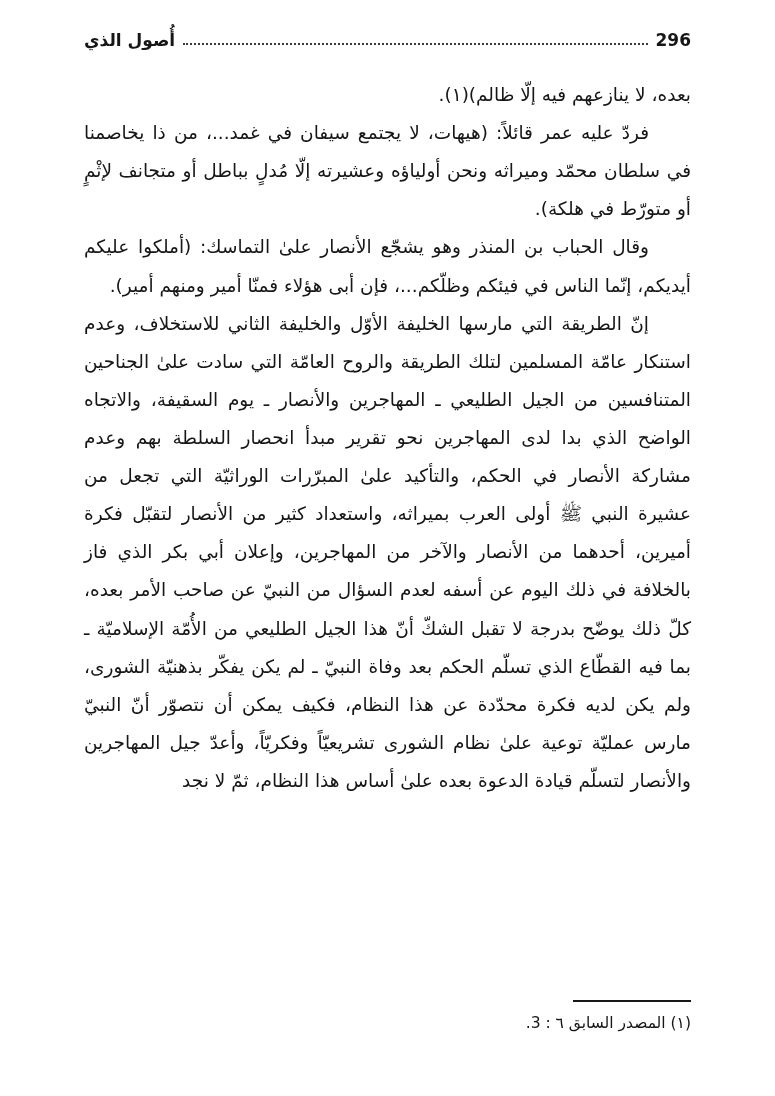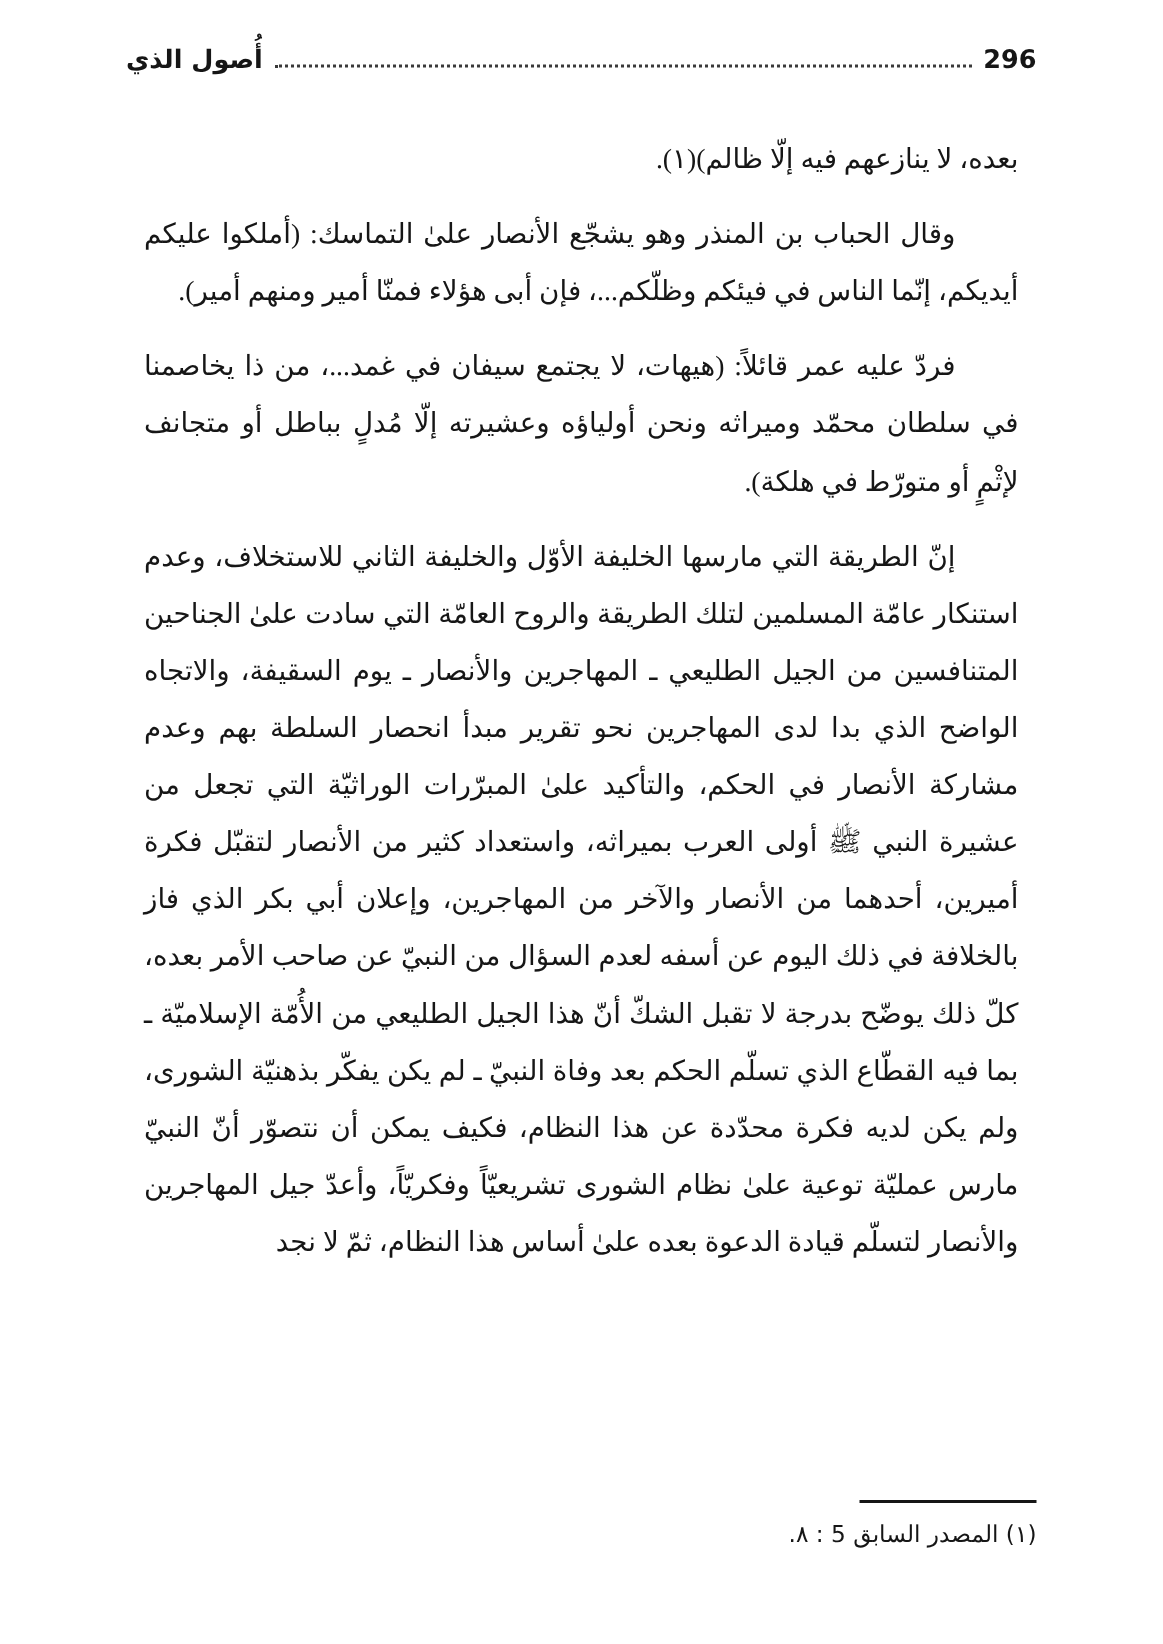--- a/index.html
+++ b/index.html
@@ -45,23 +45,22 @@
   .body-text {
     position: absolute;
     top: 76px;
     right: 84px;
     left: 84px;
     font-size: 18.5px;
     line-height: 2.06;
     text-align: justify;
   }
   .body-text p {
-    margin: 12px;
+    margin: 0;
     padding: 0;
-    font-family: Liberation Serif, serif;
   }
   .body-text p.indent {
     text-indent: 42px;
   }
   .footnote-separator {
     position: absolute;
     top: 1000px;
     right: 84px;
     width: 118px;
     border-top: 2px solid #161616;
@@ -83,22 +82,22 @@
 <div class="page">
 
   <div class="running-header">
     <span class="page-number">296</span>
     <span class="leader"></span>
     <span class="book-title">أُصول الذي</span>
   </div>
 
   <div class="body-text">
     <p>بعده، لا ينازعهم فيه إلّا ظالم)(١).</p>
+    <p class="indent">فردّ عليه عمر قائلاً: (هيهات، لا يجتمع سيفان في غمد...، من ذا يخاصمنا في سلطان محمّد وميراثه ونحن أولياؤه وعشيرته إلّا مُدلٍ بباطل أو متجانف لإثْمٍ أو متورّط في هلكة).</p>
     <p class="indent">وقال الحباب بن المنذر وهو يشجّع الأنصار علىٰ التماسك: (أملكوا عليكم أيديكم، إنّما الناس في فيئكم وظلّكم...، فإن أبى هؤلاء فمنّا أمير ومنهم أمير).</p>
-    <p class="indent">فردّ عليه عمر قائلاً: (هيهات، لا يجتمع سيفان في غمد...، من ذا يخاصمنا في سلطان محمّد وميراثه ونحن أولياؤه وعشيرته إلّا مُدلٍ بباطل أو متجانف لإثْمٍ أو متورّط في هلكة).</p>
     <p class="indent">إنّ الطريقة التي مارسها الخليفة الأوّل والخليفة الثاني للاستخلاف، وعدم استنكار عامّة المسلمين لتلك الطريقة والروح العامّة التي سادت علىٰ الجناحين المتنافسين من الجيل الطليعي ـ المهاجرين والأنصار ـ يوم السقيفة، والاتجاه الواضح الذي بدا لدى المهاجرين نحو تقرير مبدأ انحصار السلطة بهم وعدم مشاركة الأنصار في الحكم، والتأكيد علىٰ المبرّرات الوراثيّة التي تجعل من عشيرة النبي ﷺ أولى العرب بميراثه، واستعداد كثير من الأنصار لتقبّل فكرة أميرين، أحدهما من الأنصار والآخر من المهاجرين، وإعلان أبي بكر الذي فاز بالخلافة في ذلك اليوم عن أسفه لعدم السؤال من النبيّ عن صاحب الأمر بعده، كلّ ذلك يوضّح بدرجة لا تقبل الشكّ أنّ هذا الجيل الطليعي من الأُمّة الإسلاميّة ـ بما فيه القطّاع الذي تسلّم الحكم بعد وفاة النبيّ ـ لم يكن يفكّر بذهنيّة الشورى، ولم يكن لديه فكرة محدّدة عن هذا النظام، فكيف يمكن أن نتصوّر أنّ النبيّ مارس عمليّة توعية علىٰ نظام الشورى تشريعيّاً وفكريّاً، وأعدّ جيل المهاجرين والأنصار لتسلّم قيادة الدعوة بعده علىٰ أساس هذا النظام، ثمّ لا نجد</p>
   </div>
 
   <div class="footnote-separator"></div>
 
-  <div class="footnote">(١) المصدر السابق 5 : ٨.</div>
+  <div class="footnote">(١) المصدر السابق ٦ : 3.</div>
 
 </div>
 
 </body></html>

